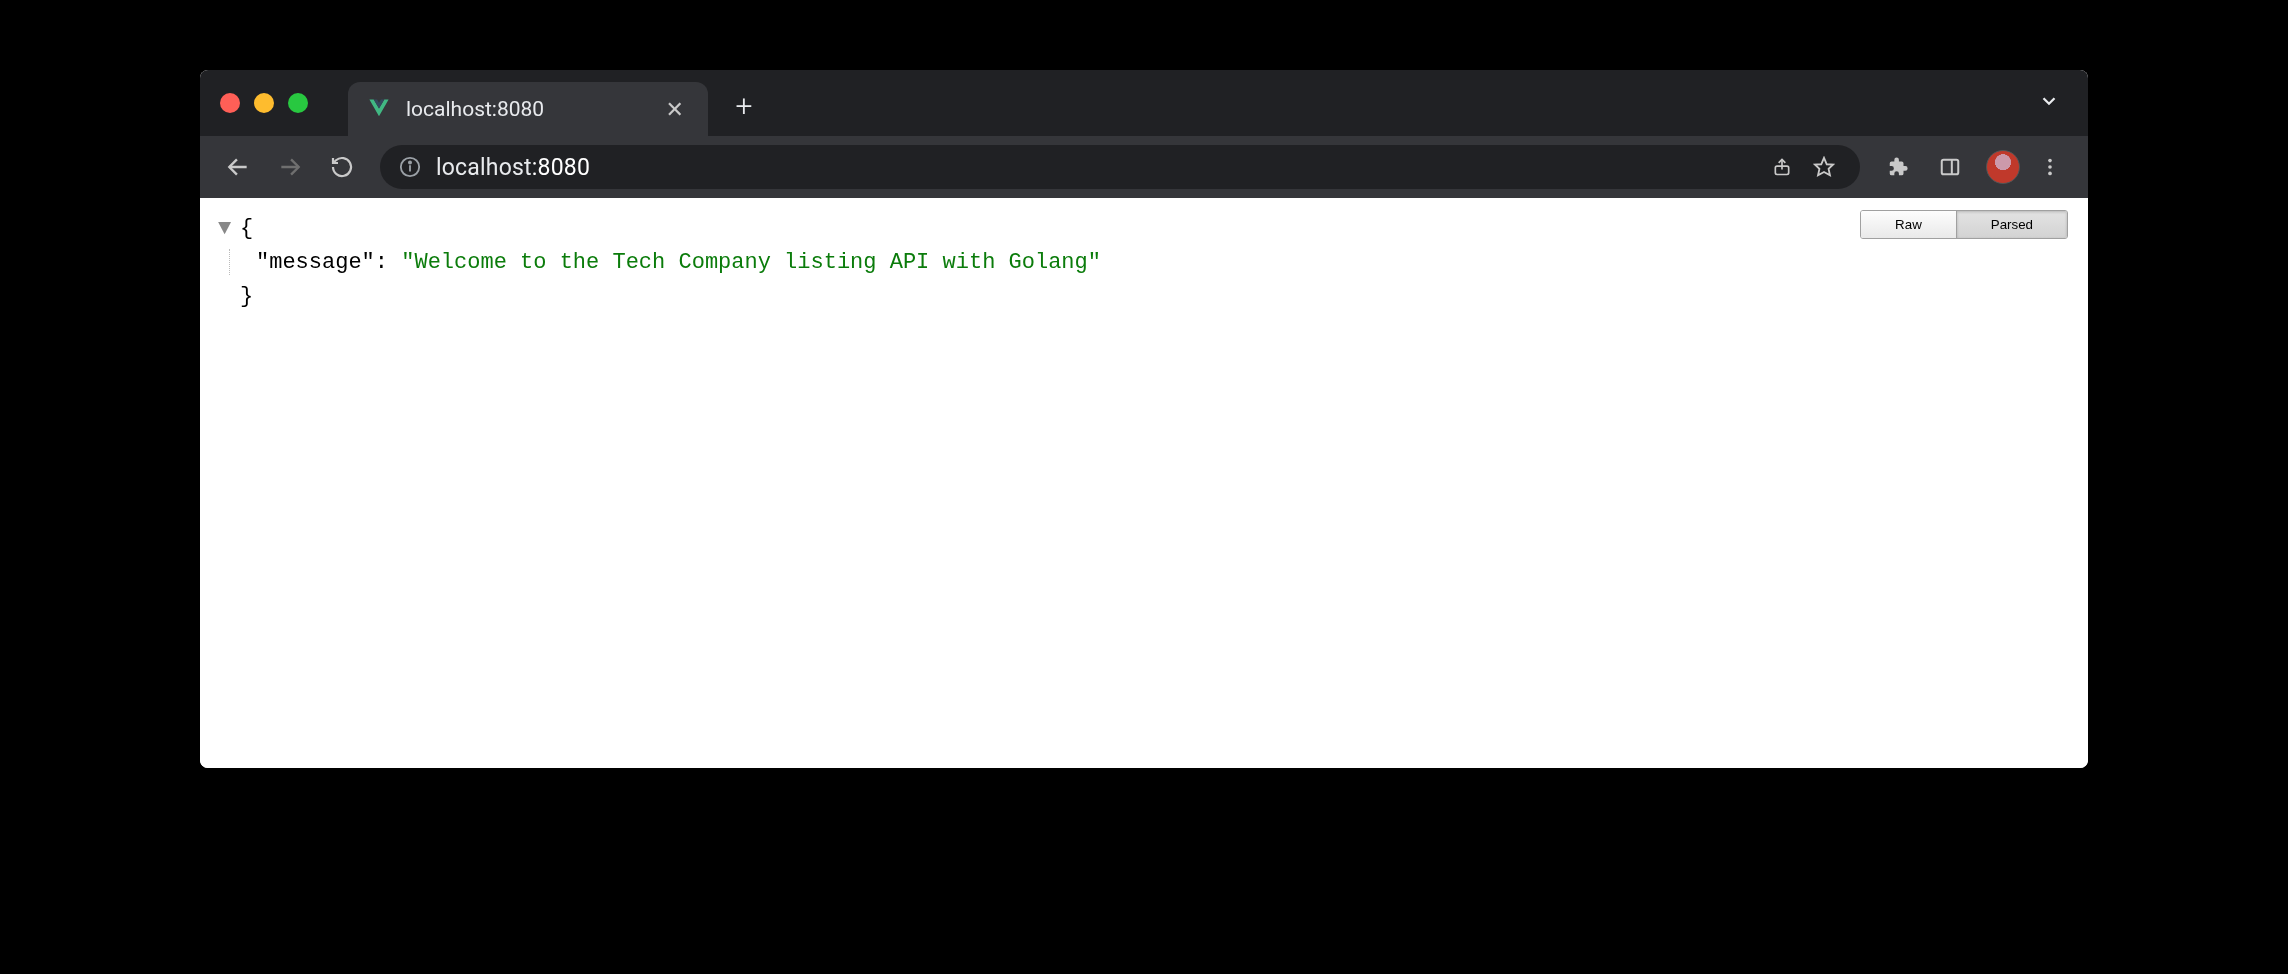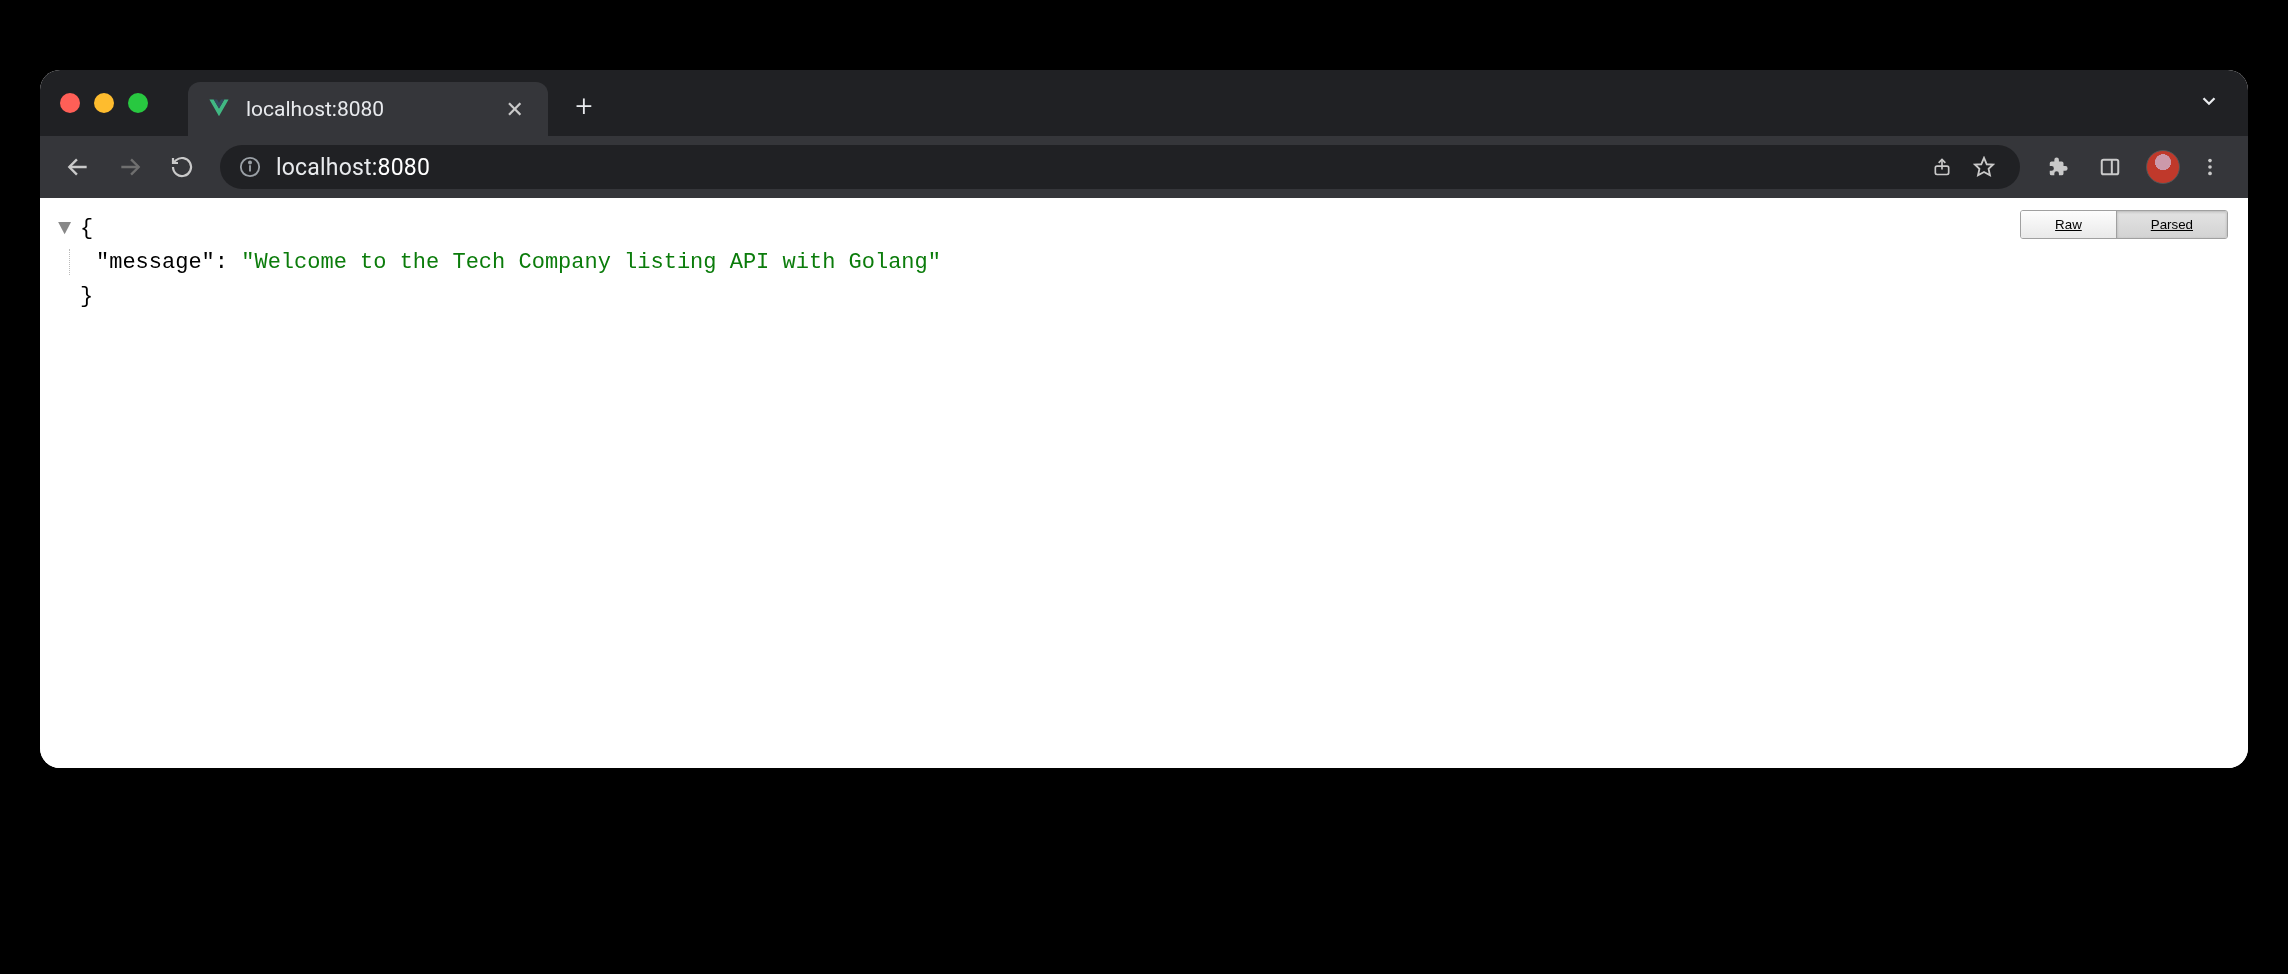--- a/index.html
+++ b/index.html
@@ -7,23 +7,23 @@
     background: #000;
     width: 2288px;
     height: 974px;
     font-family: -apple-system, BlinkMacSystemFont, "Segoe UI", Roboto, sans-serif;
     display: flex;
     align-items: flex-start;
     justify-content: center;
     padding-top: 70px;
   }
   .window {
-    width: 2208px;
+    width: 1888px;
     background: #fff;
-    border-radius: 20px;
+    border-radius: 8px;
     overflow: hidden;
     box-shadow: 0 30px 80px rgba(0,0,0,0.6);
   }
 
   
   .tabstrip {
     background: #202124;
     display: flex;
     align-items: center;
     height: 66px;
@@ -138,21 +138,20 @@
 
   .raw-parsed {
     position:absolute;
     top:12px; right:20px;
     display:flex;
     border:1px solid #a0a0a0;
     border-radius:3px;
     overflow:hidden;
     font-family:-apple-system, sans-serif;
     font-size:20px;
-    text-decoration:underline;
   }
   .raw-parsed .seg {
     padding:6px 34px;
     background:linear-gradient(#fdfdfd,#e9e9e9);
     cursor:pointer;
     color:#000;
     border:none;
   }
   .raw-parsed .seg.active {
     background:linear-gradient(#e3e3e3,#d3d3d3);

